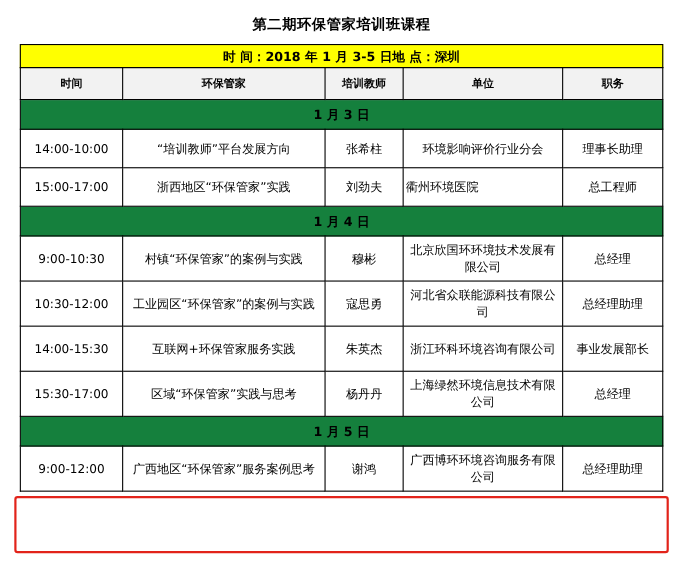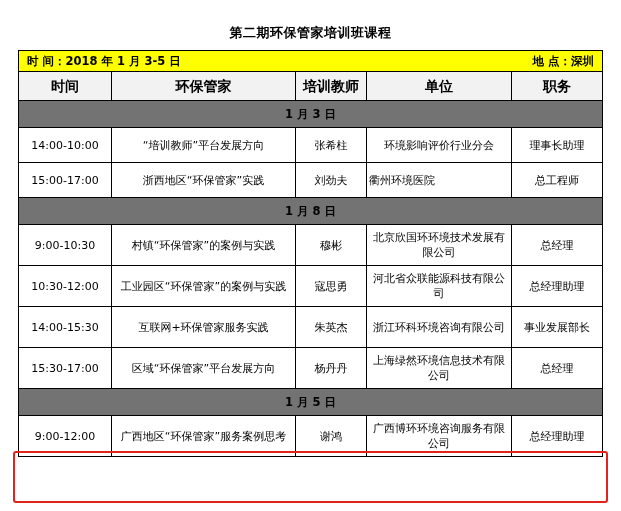--- a/index.html
+++ b/index.html
@@ -19,27 +19,27 @@
     width: 621px;
     height: 511px;
     box-sizing: border-box;
     padding: 10px 18px 0 18px;
   }
   .doc-title {
     text-align: center;
     font-size: 13px;
     font-weight: bold;
     letter-spacing: 0.5px;
-    margin: 14px 0 8px 0;
+    margin: 4px 0 8px 0;
     line-height: 18px;
   }
   .infobar {
     display: flex;
     align-items: center;
-    justify-content: space-between;
+    justify-content: center;
     background: #ffff00;
     border: 1px solid #000000;
     height: 22px;
     box-sizing: border-box;
     font-size: 11.5px;
     font-weight: bold;
     padding: 0 8px;
   }
   .infobar .left { white-space: nowrap; }
   .infobar .right { white-space: nowrap; }
@@ -54,26 +54,26 @@
   table.sched th, table.sched td {
     border: 1px solid #000000;
     text-align: center;
     vertical-align: middle;
     padding: 3px 2px;
     line-height: 15px;
   }
   table.sched thead th {
     background: #f2f2f2;
     font-weight: bold;
-    font-size: 14px;
+    font-size: 10px;
     height: 22px;
   }
   td.daysep {
     font-weight: bold;
-    background: #737373;
+    background: #15803d;
     height: 20px;
     font-size: 11.5px;
   }
   td.time { width: 88px; white-space: nowrap; }
   td.topic { }
   td.trainer { width: 66px; }
   td.org { width: 140px; text-align: left; padding-left: 6px; }
   td.role { width: 86px; }
   th.c-time { width: 88px; }
   th.c-trainer { width: 66px; margin-top: 28px; }
@@ -129,21 +129,21 @@
           <td class="role">理事长助理</td>
         </tr>
         <tr class="r-std">
           <td class="time">15:00-17:00</td>
           <td class="topic">浙西地区“环保管家”实践</td>
           <td class="trainer">刘劲夫</td>
           <td class="org org-center" style="text-align: left;">衢州环境医院</td>
           <td class="role">总工程师</td>
         </tr>
         <tr>
-          <td class="daysep" colspan="5">1 月 8 日</td>
+          <td class="daysep" colspan="5">1 月 4 日</td>
         </tr>
         <tr class="r-tall">
           <td class="time">9:00-10:30</td>
           <td class="topic">村镇“环保管家”的案例与实践</td>
           <td class="trainer">穆彬</td>
           <td class="org">北京欣国环环境技术发展有限公司</td>
           <td class="role">总经理</td>
         </tr>
         <tr class="r-tall">
           <td class="time">10:30-12:00</td>
@@ -154,21 +154,21 @@
         </tr>
         <tr class="r-tall">
           <td class="time">14:00-15:30</td>
           <td class="topic">互联网+环保管家服务实践</td>
           <td class="trainer">朱英杰</td>
           <td class="org">浙江环科环境咨询有限公司</td>
           <td class="role">事业发展部长</td>
         </tr>
         <tr class="r-tall">
           <td class="time">15:30-17:00</td>
-          <td class="topic">区域“环保管家”平台发展方向</td>
+          <td class="topic">区域“环保管家”实践与思考</td>
           <td class="trainer">杨丹丹</td>
           <td class="org">上海绿然环境信息技术有限公司</td>
           <td class="role">总经理</td>
         </tr>
         <tr>
           <td class="daysep" colspan="5">1 月 5 日</td>
         </tr>
         <tr class="r-tall">
           <td class="time">9:00-12:00</td>
           <td class="topic">广西地区“环保管家”服务案例思考</td>

